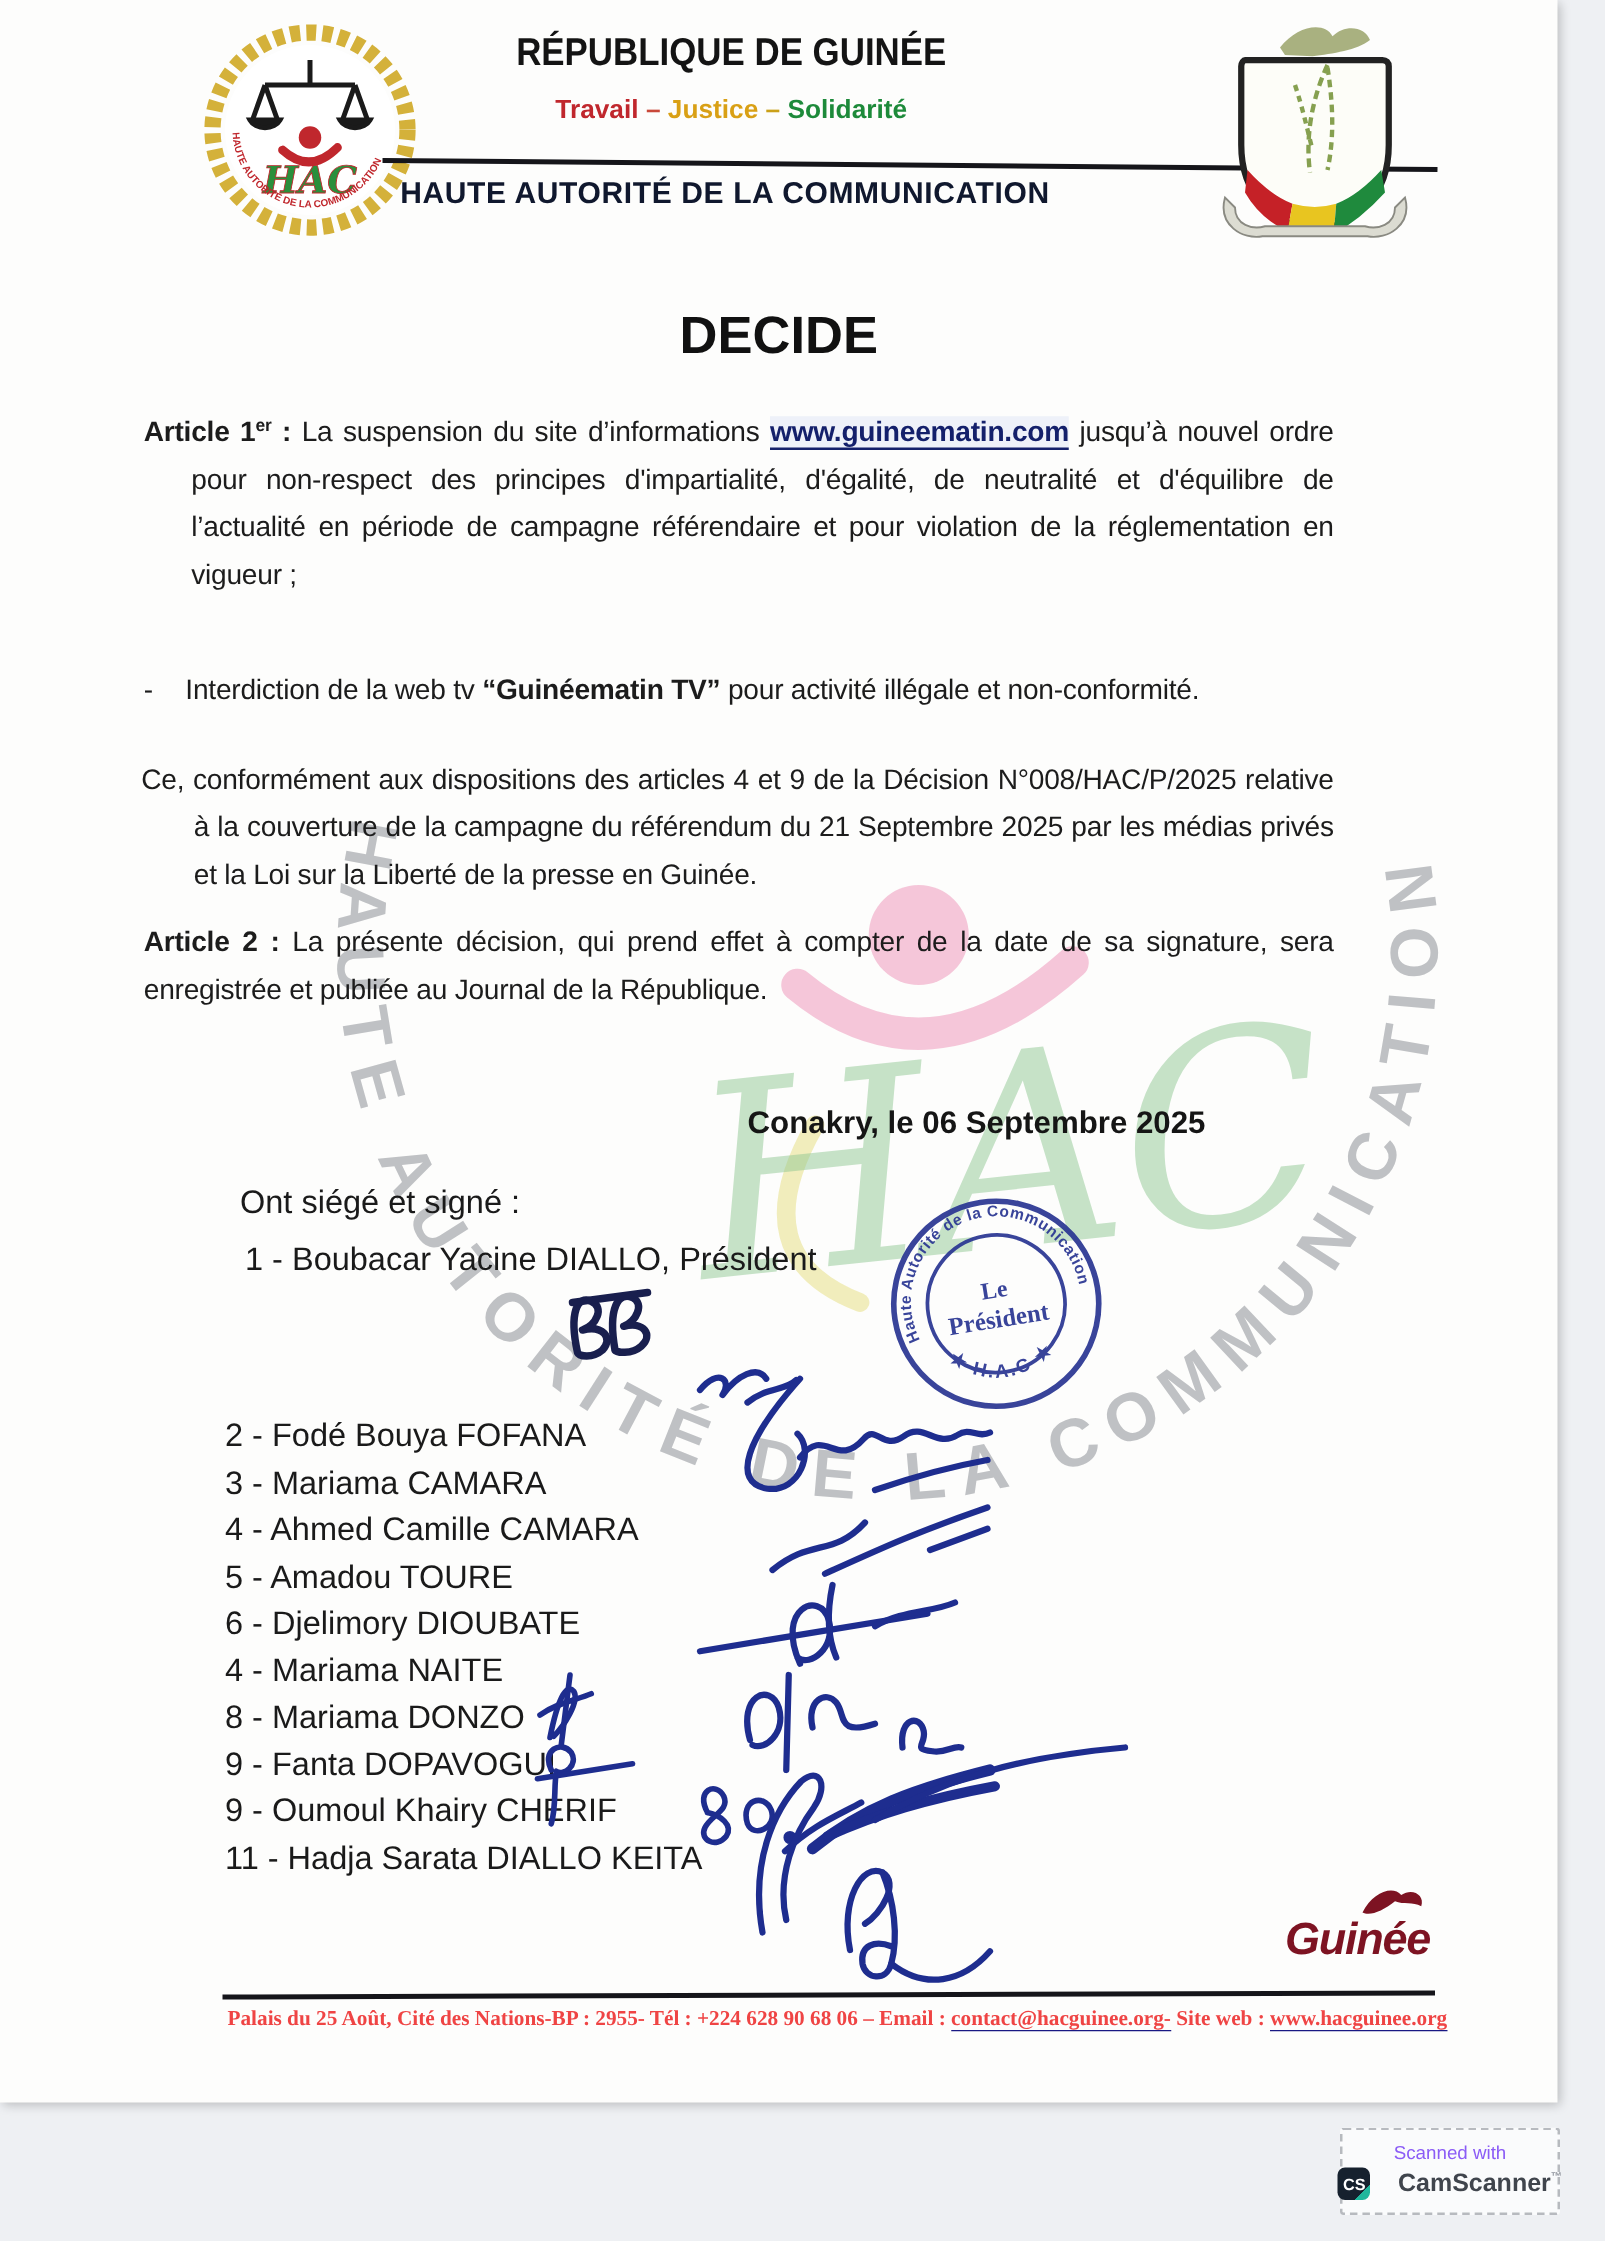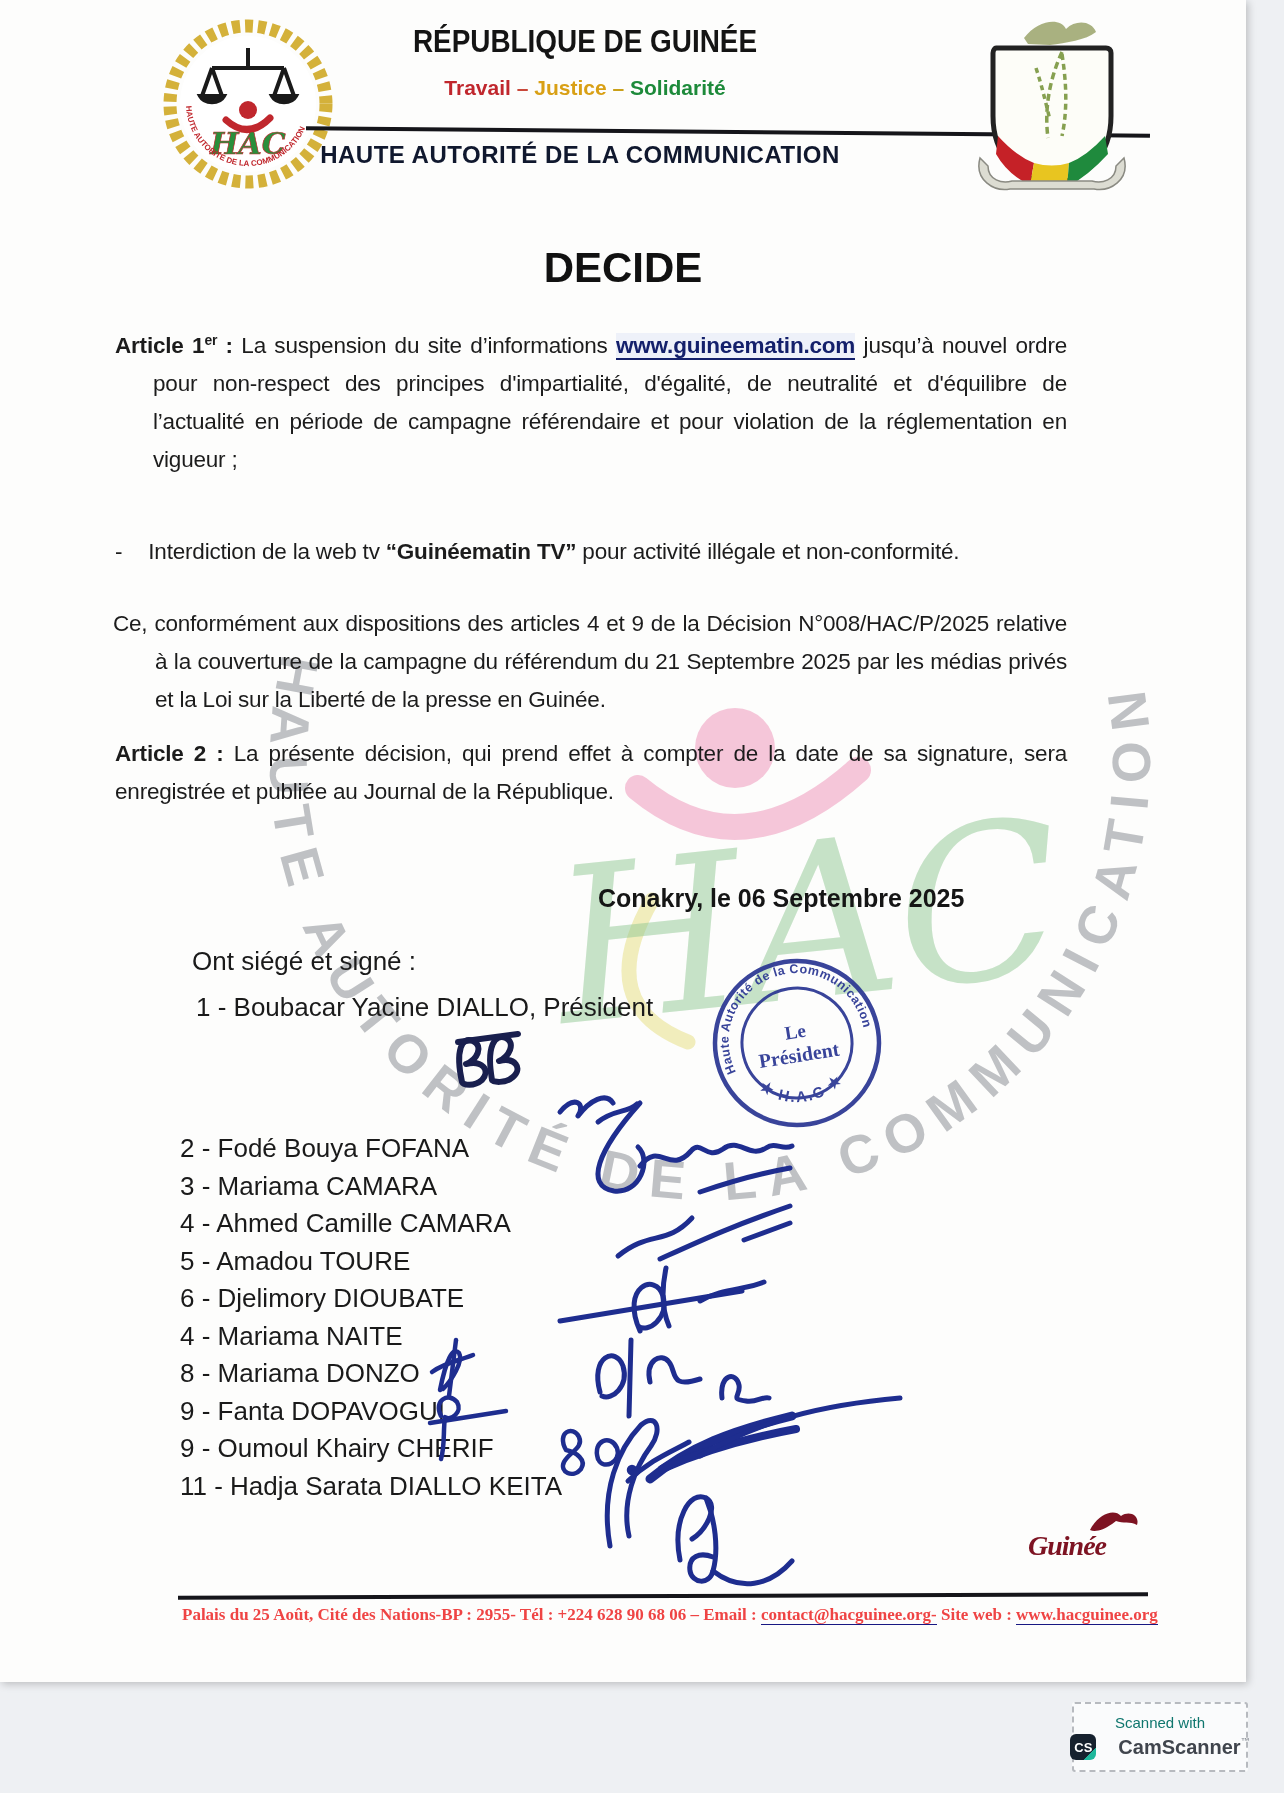--- a/index.html
+++ b/index.html
@@ -49,29 +49,29 @@
   .sigs { position:absolute; left:0; top:0; z-index:4; }
 
   
   .footer-line { position:absolute; left:178px; top:1594px; width:970px; height:4px;
                  background:#15151a; transform:rotate(-.2deg); z-index:2; }
   .footer-text { position:absolute; left:182px; top:1605px; width:985px; z-index:2;
                  font-family:"Liberation Serif", serif; font-weight:bold; font-size:17px;
                  color:#ef4444; white-space:nowrap; }
   .footer-text .u { border-bottom:1.5px solid #181883; }
   .guinee { position:absolute; left:1028px; top:1530px; z-index:2;
-            font-family:Liberation Serif, serif; font-style:italic; font-weight:bold;
-            font-size:28px; color:#7d1322; letter-spacing:-1px; }
+            font-family:Liberation Sans, sans-serif; font-style:italic; font-weight:bold;
+            font-size:36px; color:#7d1322; letter-spacing:-1px; }
   .guinee-bird { position:absolute; left:1088px; top:1508px; z-index:3; }
 
   
   .badge { position:absolute; left:1072px; top:1702px; width:176px; height:70px;
            border:2px dashed #b7babf; border-radius:3px; background:#fafbfc;
            display:flex; flex-direction:column; align-items:center; justify-content:center; gap:3px; }
-  .badge .l1 { font-size:15px; color:#0f766e; }
+  .badge .l1 { font-size:15px; color:#8b5cf6; }
   .badge .l2 { display:flex; align-items:center; gap:22px; }
   .cs-icon { width:26px; height:26px; border-radius:6px; color:#fff; font-weight:bold;
              font-size:13px; display:flex; align-items:center; justify-content:center;
              background:linear-gradient(315deg,#1fb79c 24%,#16212e 24%); }
   .badge .brand { font-size:20px; font-weight:bold; color:#40454d; }
   .badge .tm { font-size:9px; color:#8f949c; vertical-align:top; }
 </style>
 </head>
 <body>
 

